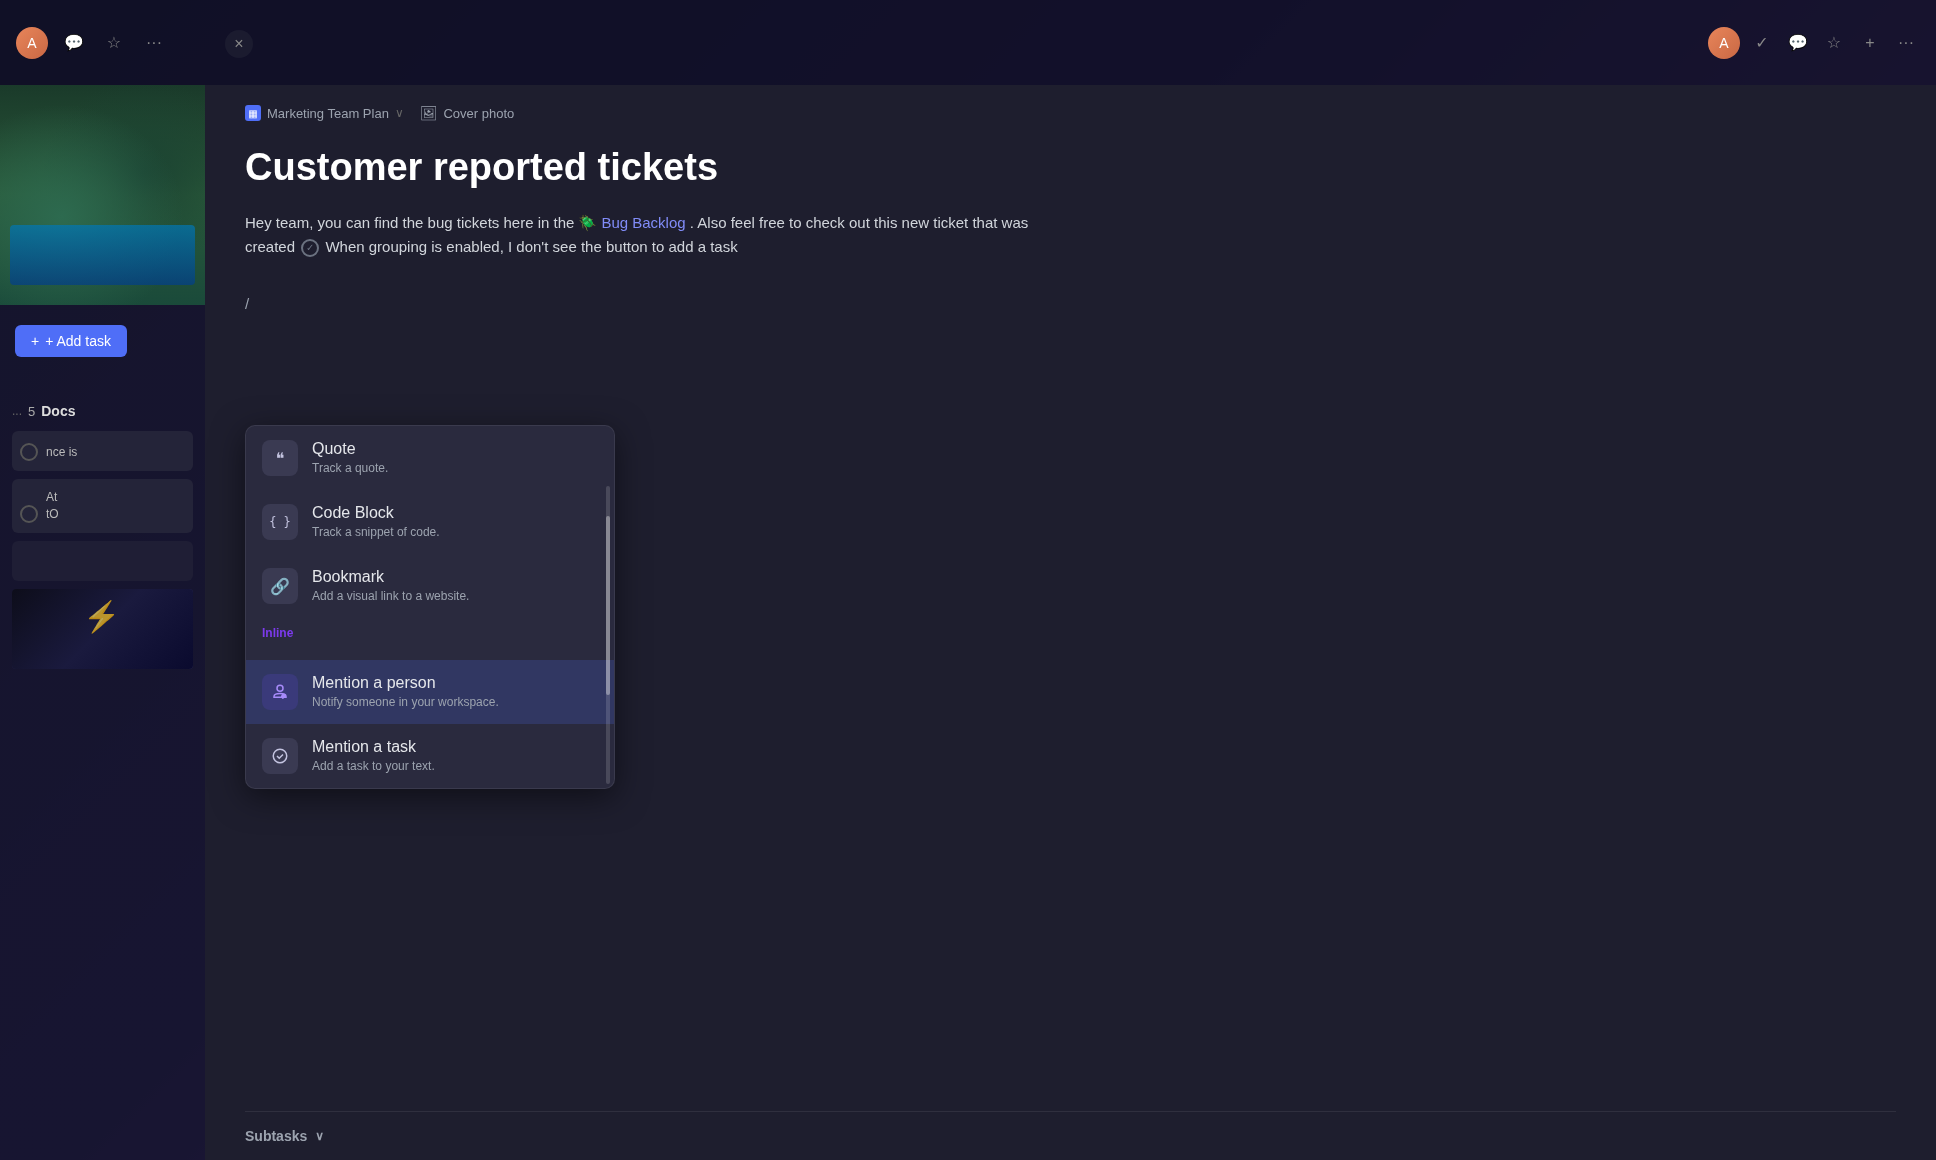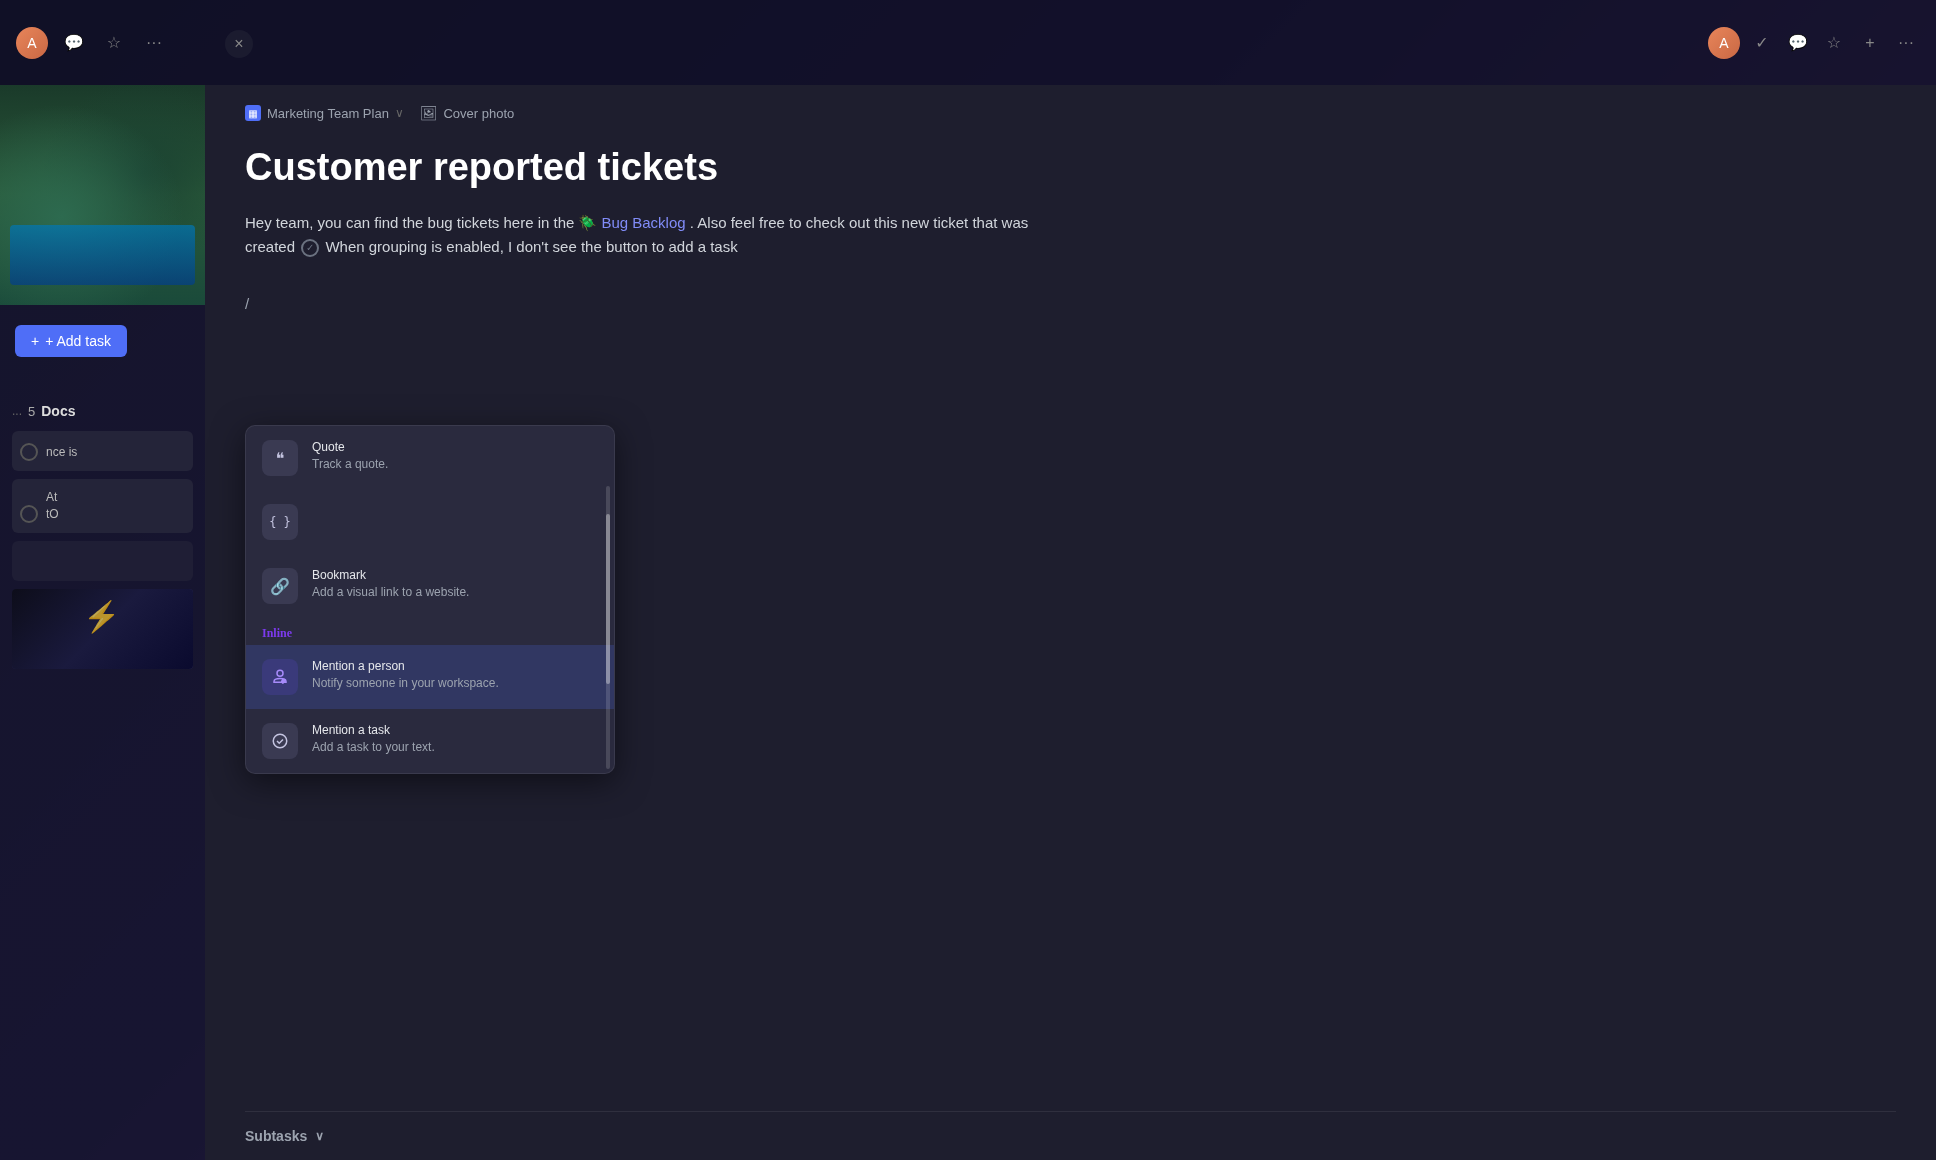--- a/index.html
+++ b/index.html
@@ -365,38 +365,37 @@
       flex-shrink: 0;
       color: #c4c4e0;
     }
 
     .menu-item-text {
       flex: 1;
     }
 
     .menu-item-title {
       color: #e5e7eb;
-      font-size: 12px;
+      font-size: 16px;
       font-weight: 500;
       margin-bottom: 3px;
     }
 
     .menu-item-desc {
       color: #9ca3af;
       font-size: 12px;
     }
 
     .menu-section-label {
-      padding: 8px 16px 4px;
+      padding: 8px 16px 20px;
       color: #7c3aed;
       font-size: 12px;
       font-weight: 600;
       text-transform: none;
       letter-spacing: 0;
-      font-family: Liberation Serif, serif;
     }
 
     .scrollbar-indicator {
       position: absolute;
       right: 4px;
       top: 60px;
       bottom: 4px;
       width: 4px;
       border-radius: 2px;
       background: rgba(255,255,255,0.15);
@@ -555,20 +554,24 @@
     <div class="menu-item">
       <div class="menu-item-icon">❝</div>
       <div class="menu-item-text">
         <div class="menu-item-title">Quote</div>
         <div class="menu-item-desc">Track a quote.</div>
       </div>
     </div>
 
     <div class="menu-item">
       <div class="menu-item-icon" style="font-size:12px; font-family:monospace;">{ }</div>
+      <div class="menu-item-text">
+        <div class="menu-item-title">Code Block</div>
+        <div class="menu-item-desc">Track a snippet of code.</div>
+      </div>
     </div>
 
     <div class="menu-item">
       <div class="menu-item-icon">🔗</div>
       <div class="menu-item-text">
         <div class="menu-item-title">Bookmark</div>
         <div class="menu-item-desc">Add a visual link to a website.</div>
       </div>
     </div>
 

